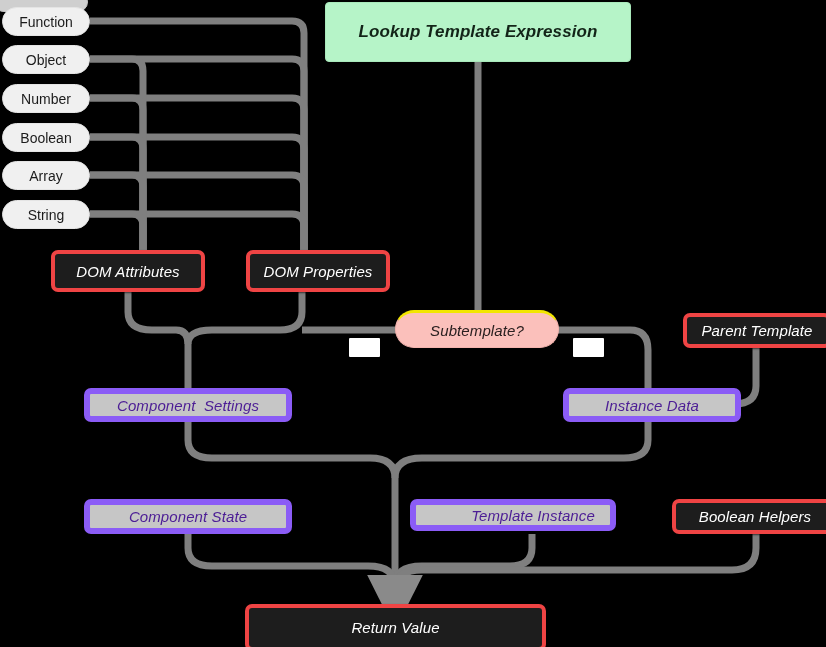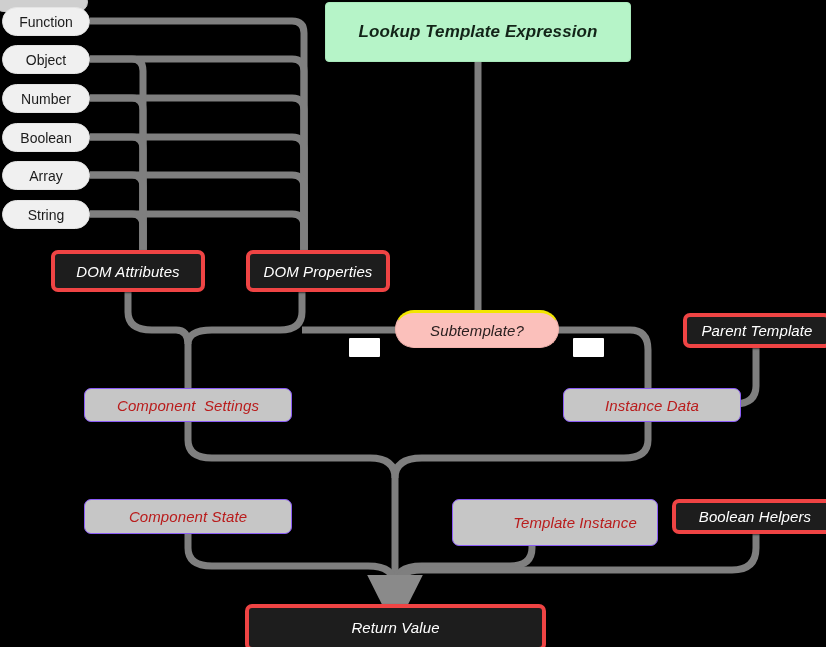--- a/index.html
+++ b/index.html
@@ -21,22 +21,22 @@
     font-style:italic;
   }
   
   .n-dark{
     background:#1d1d1d;color:#ffffff;
     border:4px solid #ef4444;
     box-shadow:0 1px 2px rgba(0,0,0,.6);
   }
   
   .n-gray{
-    background:#c6c6c6;color:#b91c1c;
-    border:1px solid #8b5cf6;
+    background:#c6c6c6;color:#4c1d95;
+    border:6px solid #8b5cf6;
   }
   
   .n-green{
     background:#b6f4c8;color:#132418;
     font-weight:bold;font-size:17px;
     border:1px solid #a9e9bb;
     border-radius:4px;
   }
   
   .n-pink{
@@ -167,21 +167,21 @@
   <div class="node n-gray" style="left:551px;top:388px;width:178px;height:34px;">
     <span>Instance Data</span>
   </div>
   <div class="node n-dark" style="left:671px;top:313px;width:148px;height:35px;">
     <span>Parent Template</span>
   </div>
 
   <div class="node n-gray" style="left:72px;top:499px;width:208px;height:35px;">
     <span>Component State</span>
   </div>
-  <div class="node n-gray" style="left:440px;top:499px;width:206px;height:47px;padding-left:40px;">
+  <div class="node n-gray" style="left:398px;top:499px;width:206px;height:32px;padding-left:40px;">
     <span>Template Instance</span>
   </div>
   <div class="node n-dark" style="left:660px;top:499px;width:166px;height:35px;">
     <span>Boolean Helpers</span>
   </div>
 
   <div class="node n-dark" style="left:233px;top:604px;width:301px;height:47px;">
     <span>Return Value</span>
   </div>
 

